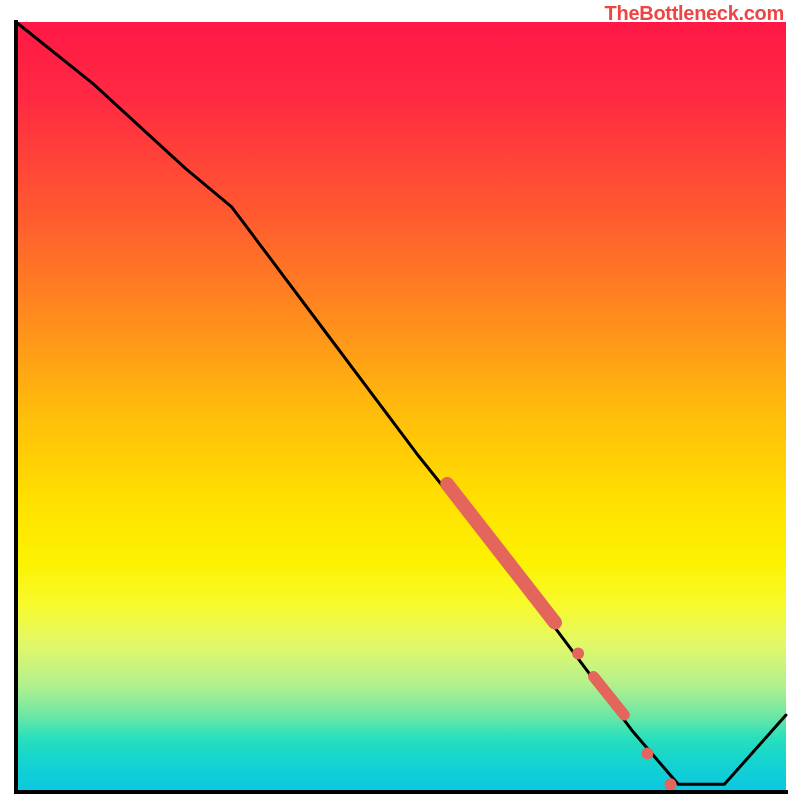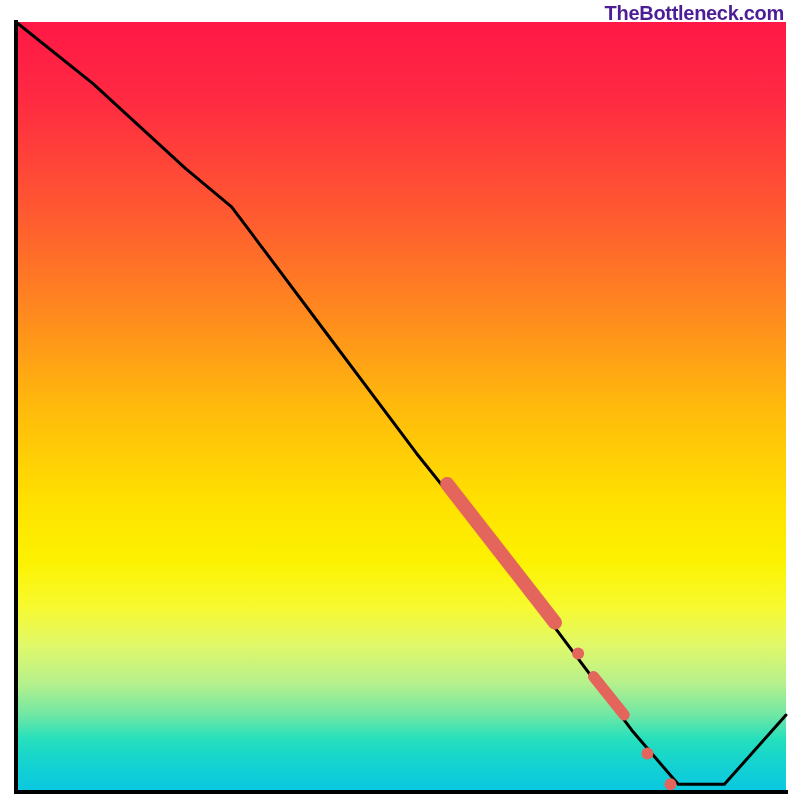--- a/index.html
+++ b/index.html
@@ -57,21 +57,21 @@
     width: 774px;
     height: 4px;
     background: #000;
   }
   .watermark {
     position: absolute;
     top: 2px;
     right: 16px;
     font-size: 20px;
     font-weight: 600;
-    color: #4c1d95;
+    color: #ef4444;
     letter-spacing: -0.3px;
   }
   svg.overlay {
     position: absolute;
     left: 0;
     top: 0;
     width: 800px;
     height: 800px;
     overflow: visible;
   }

